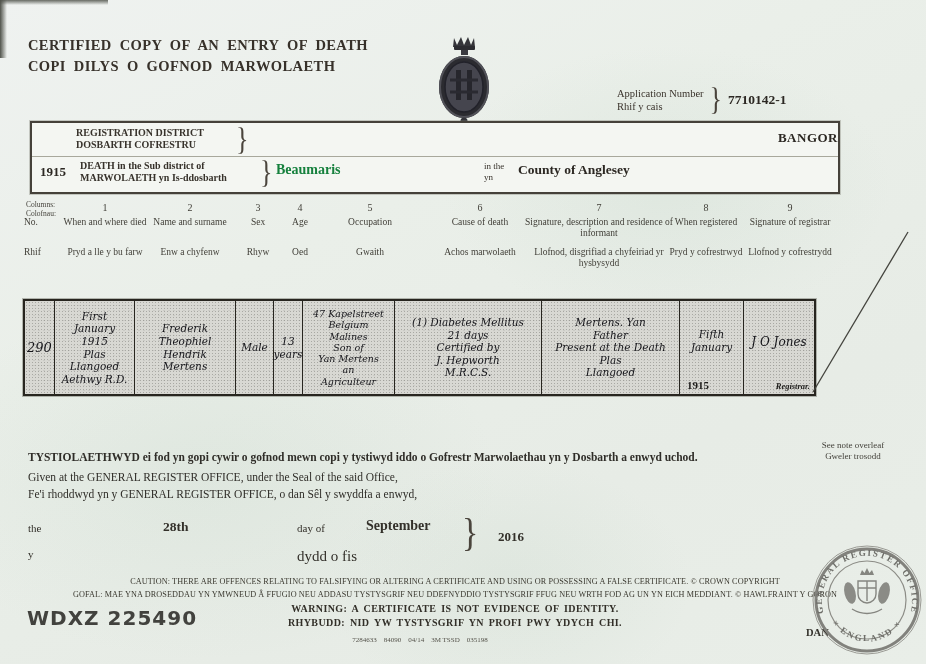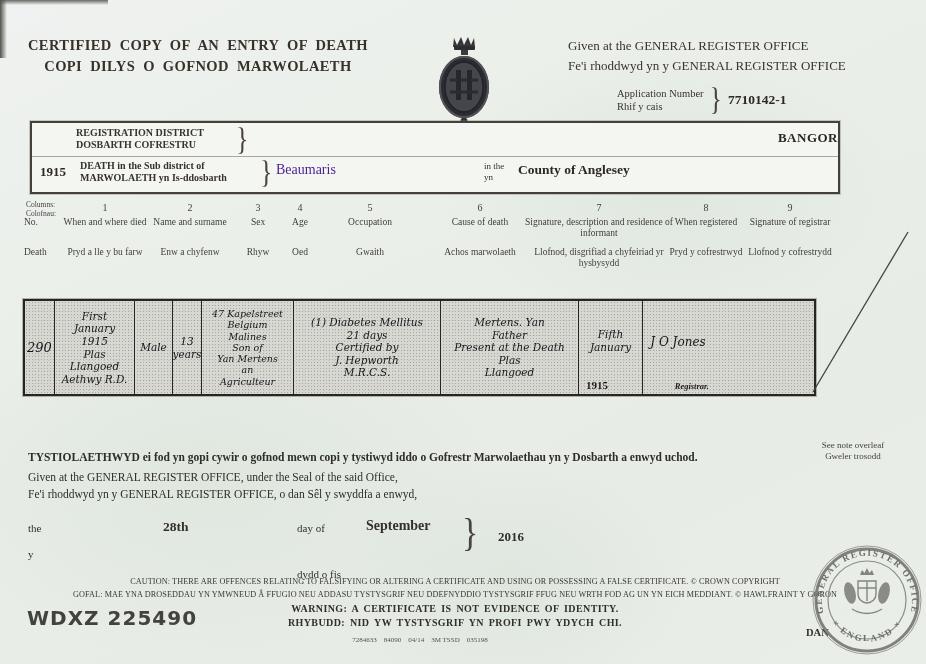--- a/index.html
+++ b/index.html
@@ -16,39 +16,39 @@
       radial-gradient(ellipse 260px 180px at 55% 88%, rgba(183,205,188,.18), transparent 70%);
   }
   .abs{position:absolute;}
 
   
   .edge-left{left:0;top:0;width:7px;height:58px;background:linear-gradient(to right,#50534b,rgba(80,83,75,0));}
   .edge-top{left:0;top:0;width:108px;height:5px;background:linear-gradient(to bottom,rgba(80,83,75,.85),rgba(80,83,75,0));}
 
   
   .title{left:28px;top:35px;font-size:14.5px;font-weight:bold;color:#37312a;
-         letter-spacing:.4px;word-spacing:4px;line-height:21px;white-space:pre-line;text-align:center;}
+         letter-spacing:.4px;word-spacing:4px;line-height:21px;white-space:pre-line;}
   .given{left:568px;top:36px;font-size:13px;color:#3a332c;line-height:20px;white-space:pre-line;}
   .appnum{left:572px;top:85px;display:flex;align-items:center;margin-left:45px;}
   .appnum .lbl{font-size:10.5px;line-height:13px;color:#3a332c;}
   .brace{font-size:26px;font-weight:300;color:#4a443c;transform:scaleY(1.25);margin:0 6px;display:inline-block;}
   .appnum .val{font-size:13.5px;font-weight:bold;color:#2c2823;}
 
   
   .regbox{left:30px;top:121px;width:806px;height:69px;background:#f4f6f2;
           border:2px solid #45413a;box-shadow:0 0 0 1px rgba(120,120,110,.35);}
   .regrow1{position:absolute;left:0;top:0;right:0;height:33px;border-bottom:1px solid #a8a89c;}
   .reglabel{position:absolute;left:44px;top:4px;font-size:10px;font-weight:bold;color:#37322b;line-height:12px;white-space:pre-line;}
   .regbrace1{position:absolute;left:198px;top:2px;}
   .bangor{position:absolute;left:0;right:0;top:7px;text-align:right;font-size:13px;font-weight:bold;color:#2c2823;letter-spacing:.5px;}
   .regrow2{position:absolute;left:0;top:33px;right:0;bottom:0;}
   .year1915{position:absolute;left:8px;top:8px;font-size:13px;font-weight:bold;color:#2c2823;}
   .subdistlabel{position:absolute;left:48px;top:4px;font-size:10px;font-weight:bold;color:#37322b;line-height:12px;white-space:pre-line;}
   .regbrace2{position:absolute;left:222px;top:2px;}
-  .beaumaris{position:absolute;left:244px;top:6px;font-size:14px;font-weight:normal;color:#4c1d95;}
+  .beaumaris{position:absolute;left:244px;top:6px;font-size:14px;font-weight:bold;color:#15803d;}
   .inthe{position:absolute;left:452px;top:5px;font-size:9px;color:#37322b;line-height:11px;white-space:pre-line;}
   .county{position:absolute;left:486px;top:6px;font-size:13.5px;font-weight:600;color:#2c2823;}
 
   
   .colslabel{left:26px;top:200px;font-size:7.5px;color:#45433c;line-height:9px;white-space:pre-line;}
   .hcol{position:absolute;top:200px;height:72px;text-align:center;color:#403e37;}
   .hcol .num{position:absolute;left:0;right:0;top:2px;font-size:10px;}
   .hcol .en{position:absolute;left:0;right:0;top:17px;font-size:9.5px;line-height:10.5px;}
   .hcol .cy{position:absolute;left:0;right:0;top:47px;font-size:9.5px;line-height:10.5px;}
   .c0{left:24px;width:44px;text-align:left;}
@@ -97,21 +97,21 @@
 
   
   .dl{color:#33302a;}
   .d-the{left:28px;top:522px;font-size:11px;}
   .d-28{left:163px;top:519px;font-size:13.5px;font-weight:bold;}
   .d-dayof{left:297px;top:522px;font-size:11px;}
   .d-month{left:366px;top:518px;font-size:14px;font-weight:bold;}
   .d-brace{left:462px;top:514px;font-size:34px;font-weight:300;color:#4a443c;transform:scaleY(1.15);}
   .d-2016{left:498px;top:529px;font-size:13px;font-weight:600;}
   .d-y{left:28px;top:548px;font-size:11px;}
-  .d-dydd{left:297px;top:548px;font-size:11px;margin-top:20px;}
+  .d-dydd{left:297px;top:548px;font-size:15px;}
 
   
   .caution{left:15px;width:880px;text-align:center;font-size:8.2px;letter-spacing:.1px;color:#3a382f;}
   .warning{left:55px;width:800px;text-align:center;font-size:10px;font-weight:bold;letter-spacing:.4px;word-spacing:2px;color:#322f28;}
   .serial{left:27px;top:606px;font-family:"DejaVu Sans",sans-serif;font-size:20px;font-weight:600;
           letter-spacing:1px;color:#42423e;}
   .printcode{left:120px;width:600px;top:636px;text-align:center;font-size:7px;color:#54524a;white-space:pre;}
   .dan{left:806px;top:627px;font-size:10.5px;font-weight:bold;color:#33312b;}
 
   svg{display:block;}
@@ -136,22 +136,20 @@
       <ellipse cx="34" cy="55" rx="19" ry="25" fill="#45454e"></ellipse>
       <ellipse cx="34" cy="55" rx="19" ry="25" fill="none" stroke="#22222a" stroke-width="1.5"></ellipse>
       <rect x="26" y="38" width="5" height="30" fill="#26262c"></rect>
       <rect x="37" y="38" width="5" height="30" fill="#26262c"></rect>
       <path d="M20 48 h28 M20 60 h28" stroke="#2a2a31" stroke-width="3" fill="none"></path>
       <ellipse cx="34" cy="55" rx="24" ry="30" fill="none" stroke="#515158" stroke-width="2"></ellipse>
       <circle cx="34" cy="89" r="3.5" fill="#34343a"></circle>
     </svg>
   </div>
 
-  <div class="abs given">Given at the GENERAL REGISTER OFFICE
-Fe'i rhoddwyd yn y GENERAL REGISTER OFFICE</div>
 
   <div class="abs appnum">
     <span class="lbl" style="white-space:pre-line;">Application Number
 Rhif y cais</span>
     <span class="brace">}</span>
     <span class="val">7710142-1</span>
   </div>
 
   <div class="abs regbox">
     <div class="regrow1">
@@ -171,21 +169,21 @@
       <div class="county">County of Anglesey</div>
     </div>
   </div>
 
   <div class="abs colslabel">Columns:
 Colofnau:</div>
 
   <div class="hcol c0">
     <div class="num"></div>
     <div class="en">No.</div>
-    <div class="cy">Death</div>
+    <div class="cy">Rhif</div>
   </div>
   <div class="hcol c1">
     <div class="num">1</div>
     <div class="en">When and where died</div>
     <div class="cy">Pryd a lle y bu farw</div>
   </div>
   <div class="hcol c2">
     <div class="num">2</div>
     <div class="en">Name and surname</div>
     <div class="cy">Enw a chyfenw</div>
@@ -228,20 +226,26 @@
 
   <div class="abs etable">
     <div class="ecell w-no">290</div>
     <div class="ecell w-c1">
         <div class="hw">First
 January
 1915
 Plas
 Llangoed
 Aethwy R.D.</div>
+      </div>
+    <div class="ecell w-c2">
+        <div class="hw">Frederik
+Theophiel
+Hendrik
+Mertens</div>
       </div>
     <div class="ecell w-c3">
         <div class="hw">Male</div>
       </div>
     <div class="ecell w-c4">
         <div class="hw">13
 years</div>
       </div>
     <div class="ecell w-c5">
         <div class="hw-tight">47 Kapelstreet

